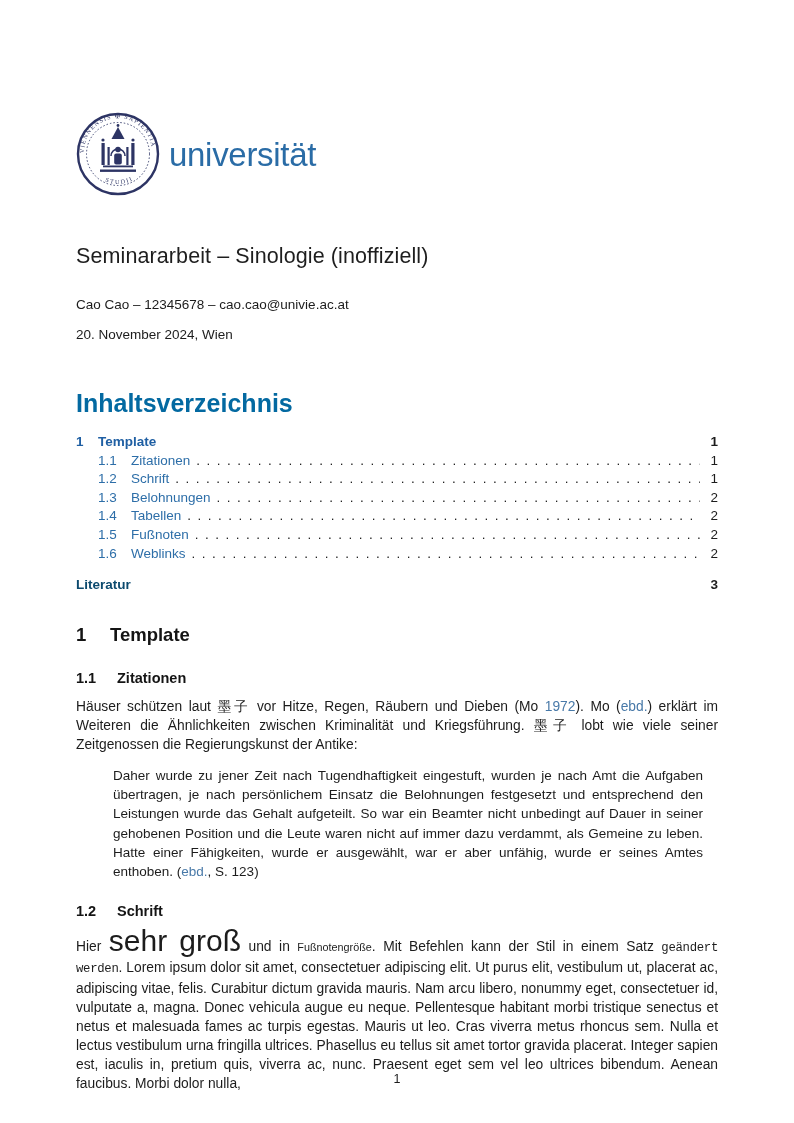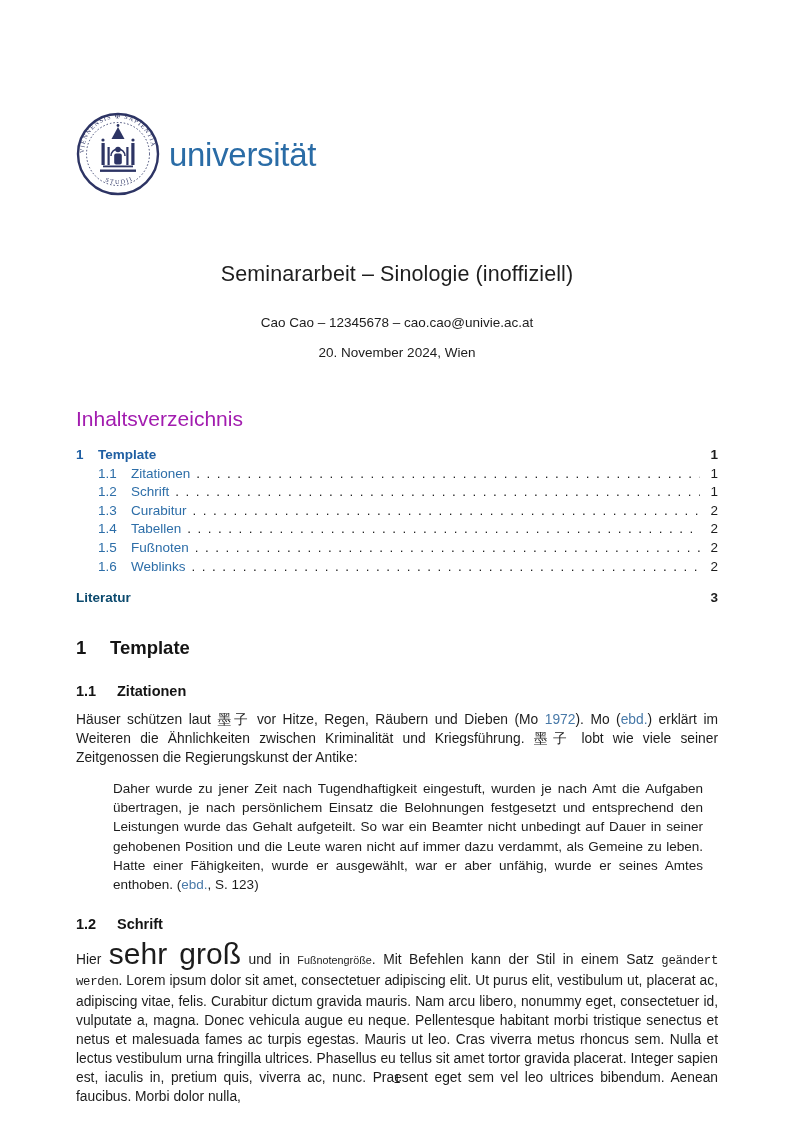--- a/index.html
+++ b/index.html
@@ -22,27 +22,27 @@
     margin-left:9px;
     color:#2a6ca6;
     font-size:33px;
     line-height:29px;
     letter-spacing:-0.3px;
     padding-top:1px;
   }
   .wordmark div{white-space:nowrap;}
 
   
-  .titleblock{text-align:center;margin-top:66px;}
+  .titleblock{margin-top:48px;}
   .doc-title{margin:0;font-size:21.5px;font-weight:400;color:#1e1e1e;letter-spacing:0.1px;}
   .author-line{margin:28px 0 0;font-size:13.5px;}
   .date-line{margin:15px 0 0;font-size:13.5px;}
 
   
-  .toc-heading{margin:47px 0 0;font-size:21px;font-weight:normal;color:#a21caf;}
+  .toc-heading{margin:47px 0 0;font-size:25px;font-weight:bold;color:#0369a1;}
   .toc{margin-top:15px;font-size:13.5px;}
   .toc-row{display:flex;align-items:baseline;line-height:18.6px;}
   .toc-row .num{flex:none;}
   .toc-row .page-ref{flex:none;min-width:14px;text-align:right;color:#1c1c1c;}
   .toc-chapter{font-weight:bold;}
   .toc-chapter .num{width:22px;color:#1f5fa3;}
   .toc-chapter .lbl{color:#1f5fa3;}
   .toc-chapter .page-ref{font-weight:bold;}
   .toc-sub{padding-left:22px;}
   .toc-sub .num{width:33px;color:#2d6ea8;}
@@ -140,21 +140,21 @@
       <span class="page-ref">1</span>
     </div>
     <div class="toc-row toc-sub">
       <span class="num">1.2</span>
       <span class="lbl">Schrift</span>
       <span class="leader"></span>
       <span class="page-ref">1</span>
     </div>
     <div class="toc-row toc-sub">
       <span class="num">1.3</span>
-      <span class="lbl">Curabitur</span>
+      <span class="lbl">Belohnungen</span>
       <span class="leader"></span>
       <span class="page-ref">2</span>
     </div>
     <div class="toc-row toc-sub">
       <span class="num">1.4</span>
       <span class="lbl">Tabellen</span>
       <span class="leader"></span>
       <span class="page-ref">2</span>
     </div>
     <div class="toc-row toc-sub">

